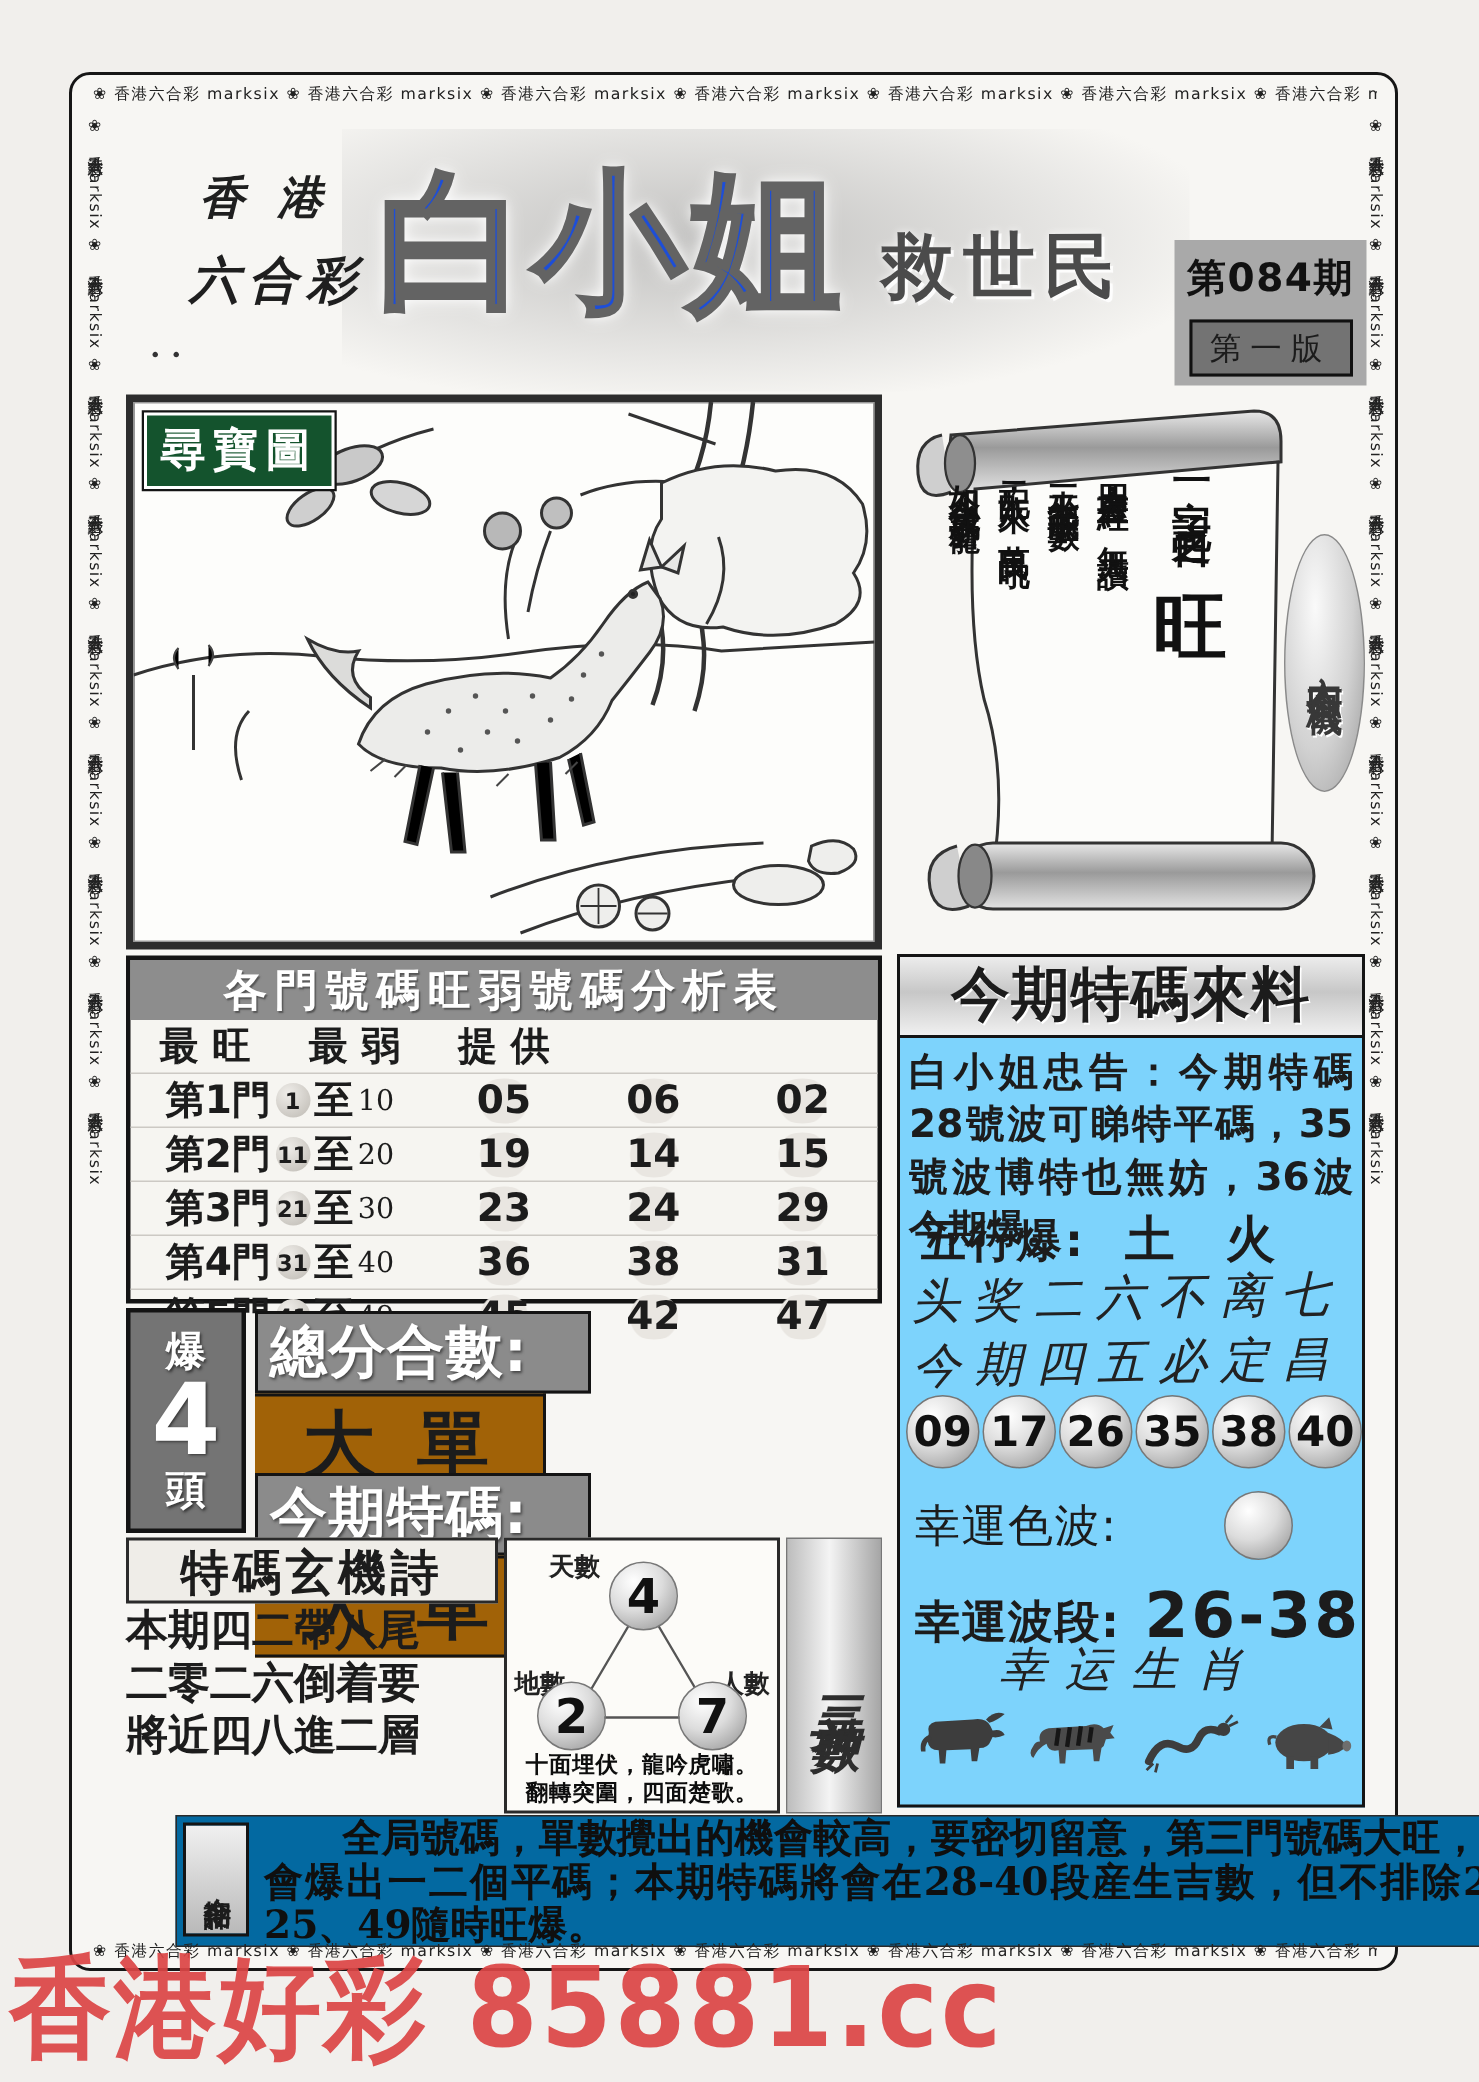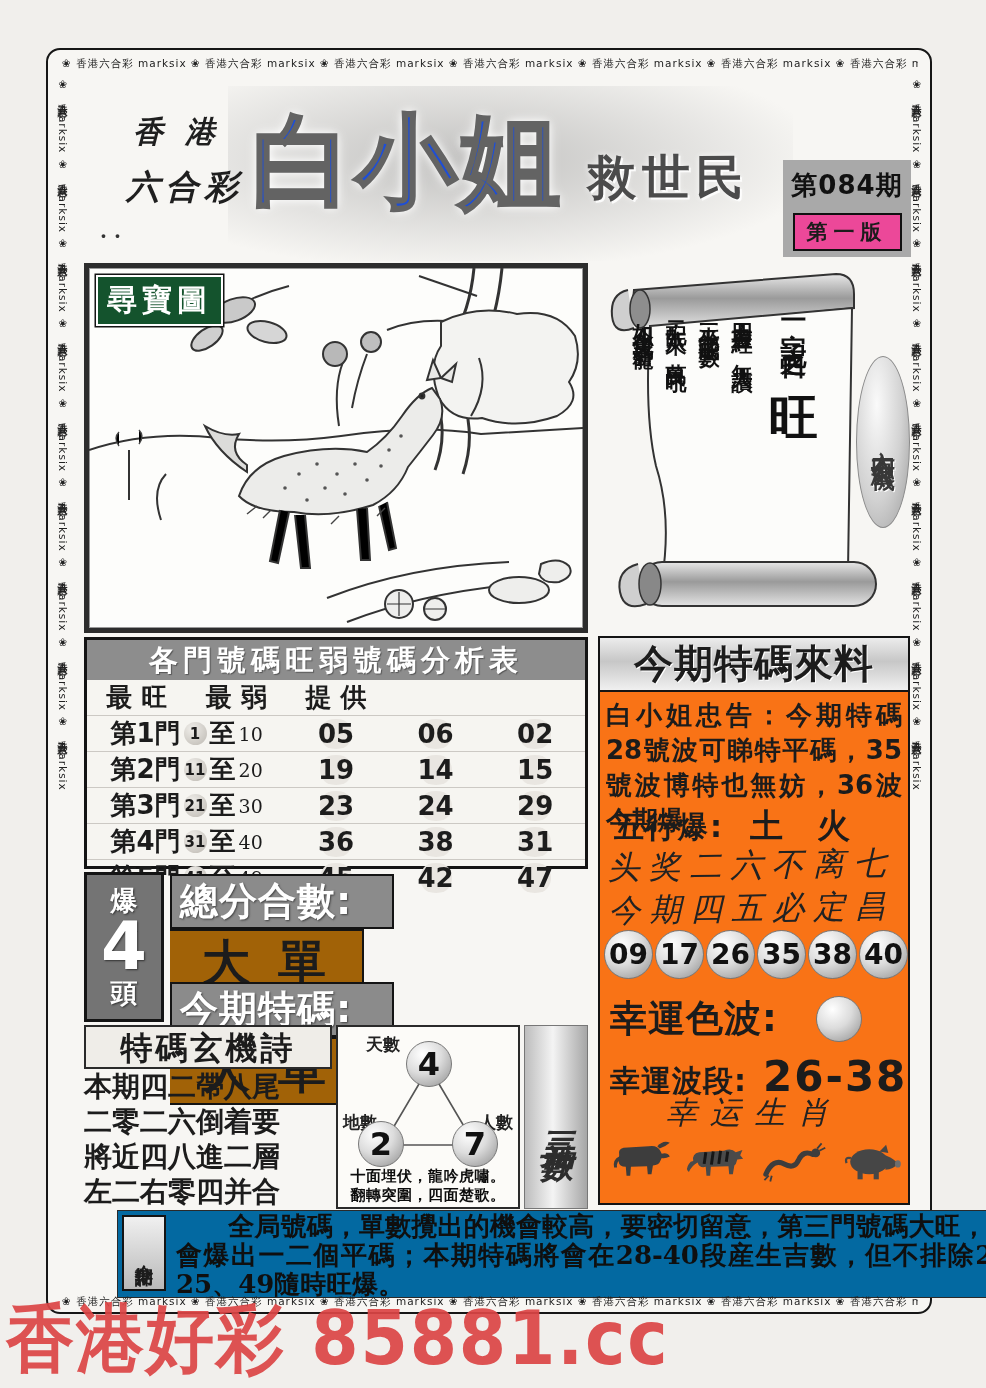--- a/index.html
+++ b/index.html
@@ -22,21 +22,21 @@
   .brand .b2{font-size:33px;letter-spacing:6px;display:block;margin-top:12px;}
   .brand .dots{display:block;text-align:left;font-size:20px;margin-top:14px;color:#333;font-style:normal;}
   .main-title{position:absolute;left:252px;top:96px;font-size:100px;font-weight:bold;letter-spacing:4px;
       color:#1d4ed8;-webkit-text-stroke:3px #636363;
       text-shadow:0 0 8px #fff,0 0 14px #fff;white-space:nowrap;}
   .sub-title{position:absolute;left:588px;top:146px;font-size:48px;font-weight:bold;color:#4b4b4b;
       letter-spacing:6px;text-shadow:2px 2px 0 rgba(255,255,255,.85),0 0 6px rgba(255,255,255,.8);white-space:nowrap;}
   .issue-box{position:absolute;left:783px;top:160px;width:128px;height:97px;background:#a9a9a9;
       display:flex;flex-direction:column;align-items:center;z-index:2;}
   .issue-no{font-size:26px;font-weight:bold;margin-top:8px;letter-spacing:1px;color:#111;}
-  .edition-box{margin-top:10px;background:#ec4899;border:2px solid #111;font-size:21px;font-weight:bold;
+  .edition-box{margin-top:10px;background:#737373;border:2px solid #111;font-size:21px;font-weight:normal;
       padding:3px 12px;letter-spacing:6px;}
   
   .pic-box{position:absolute;left:84px;top:263px;width:504px;height:370px;background:#fdfdfb;
       border:5px solid #2d2d2d;box-shadow:inset 0 0 0 1px #999;z-index:2;}
   .pic-label{position:absolute;left:9px;top:9px;background:#14532d;color:#fff;font-size:30px;font-weight:bold;
       padding:3px 9px;letter-spacing:5px;box-shadow:0 0 0 2px #fff,0 0 0 3.5px #141414;z-index:3;}
   .pic-box svg{position:absolute;left:0;top:0;}
   
   .tbl{position:absolute;left:84px;top:637px;width:504px;height:232px;border:3px solid #141414;
       background:#f6f5f1;z-index:2;display:flex;flex-direction:column;}
@@ -92,35 +92,35 @@
   .scroll-big{font-size:50px;font-weight:bold;letter-spacing:0;display:inline;margin-top:16px;}
   .scroll-line{font-family:"DejaVu Serif",serif;font-weight:600;font-size:21px;letter-spacing:4px;
       margin:0 5px;color:#111;}
   .oval{position:absolute;left:856px;top:356px;width:54px;height:172px;border-radius:50%;
       background:radial-gradient(ellipse at 38% 28%,#fafafa,#d2d2d2 55%,#9c9c9c);border:1px solid #8a8a8a;
       display:flex;align-items:center;justify-content:center;z-index:2;}
   .oval span{writing-mode:vertical-rl;text-orientation:upright;font-size:24px;font-weight:bold;color:#383838;
       letter-spacing:5px;text-shadow:1px 1px 0 #fff;}
   
   .spec{position:absolute;left:598px;top:636px;width:312px;height:569px;border:2px solid #141414;
-      background:#f97316;z-index:2;}
+      background:#7dd3fc;z-index:2;}
   .spec-title{height:54px;line-height:52px;text-align:center;font-size:39px;font-weight:bold;letter-spacing:1px;
       background:linear-gradient(180deg,#ececec,#c7c7c7 45%,#f0f0f0);border-bottom:2px solid #141414;
       text-shadow:1px 1px 0 #fff;}
   .spec-advice{position:absolute;left:6px;right:6px;top:60px;font-size:26px;font-weight:bold;line-height:35px;
       text-align:justify;}
   .five-row{position:absolute;left:14px;top:166px;display:flex;align-items:baseline;gap:26px;}
   .five-lab{font-size:30px;font-weight:bold;letter-spacing:2px;}
   .five-val{font-size:33px;font-weight:bold;font-family:"DejaVu Serif",serif;letter-spacing:34px;}
   .hand{position:absolute;left:8px;top:206px;font-family:"DejaVu Serif",serif;font-style:italic;font-size:32px;
       line-height:43px;letter-spacing:9px;color:#222;transform:rotate(-1deg);white-space:nowrap;}
   .balls-row{position:absolute;left:2px;top:292px;width:308px;display:flex;justify-content:space-between;padding:0 2px;}
   .balls-row .ball{width:49px;height:49px;font-size:28px;}
   .wave-row{position:absolute;left:10px;top:356px;width:292px;display:flex;align-items:center;justify-content:space-between;}
-  .wave-lab{font-size:37px;font-weight:bold;letter-spacing:1px;}
+  .wave-lab{font-size:30px;font-weight:normal;letter-spacing:1px;}
   .wave-row .ball{width:46px;height:46px;margin-right:40px;}
   .range-row{position:absolute;left:10px;top:414px;display:flex;align-items:baseline;gap:16px;}
   .range-lab{font-size:30px;font-weight:bold;letter-spacing:1px;}
   .range-val{font-size:42px;font-weight:bold;letter-spacing:2px;}
   .zod-title{position:absolute;left:0;right:0;top:454px;text-align:center;font-family:"DejaVu Serif",serif;
       font-style:italic;font-size:31px;letter-spacing:13px;color:#222;}
   .zoo{position:absolute;left:0;right:0;top:494px;display:flex;justify-content:space-around;align-items:center;}
   .zoo .animal{width:70px;height:58px;display:flex;align-items:center;justify-content:center;}
   
   .eval{position:absolute;left:84px;top:1210px;width:931px;height:88px;border:1.5px solid #2a2a2a;
@@ -299,21 +299,20 @@
   <div class="burst-row" style="top:982px;">
     <div class="burst-label">今期特碼:</div>
     <div class="burst-val">大單</div>
   </div>
 
   <div class="poem">
     <div class="poem-title">特碼玄機詩</div>
     <div class="poem-line">本期四二帶八尾</div>
     <div class="poem-line">二零二六倒着要</div>
     <div class="poem-line">將近四八進二層</div>
-    <div class="poem-line">左二右零四并合</div>
   </div>
 
   <div class="tri">
     <svg width="180" height="180" viewBox="0 0 180 180">
       <path d="M91,40 L45,118 M91,40 L137,118 M45,118 L137,118" stroke="#555" stroke-width="1.6" fill="none"></path>
     </svg>
     <div class="tri-lab" style="left:28px;top:6px;">天數</div>
     <div class="tri-lab" style="left:5px;top:84px;">地數</div>
     <div class="tri-lab" style="right:5px;top:84px;">人數</div>
     <div class="ball" style="left:68px;top:14px;">4</div>

